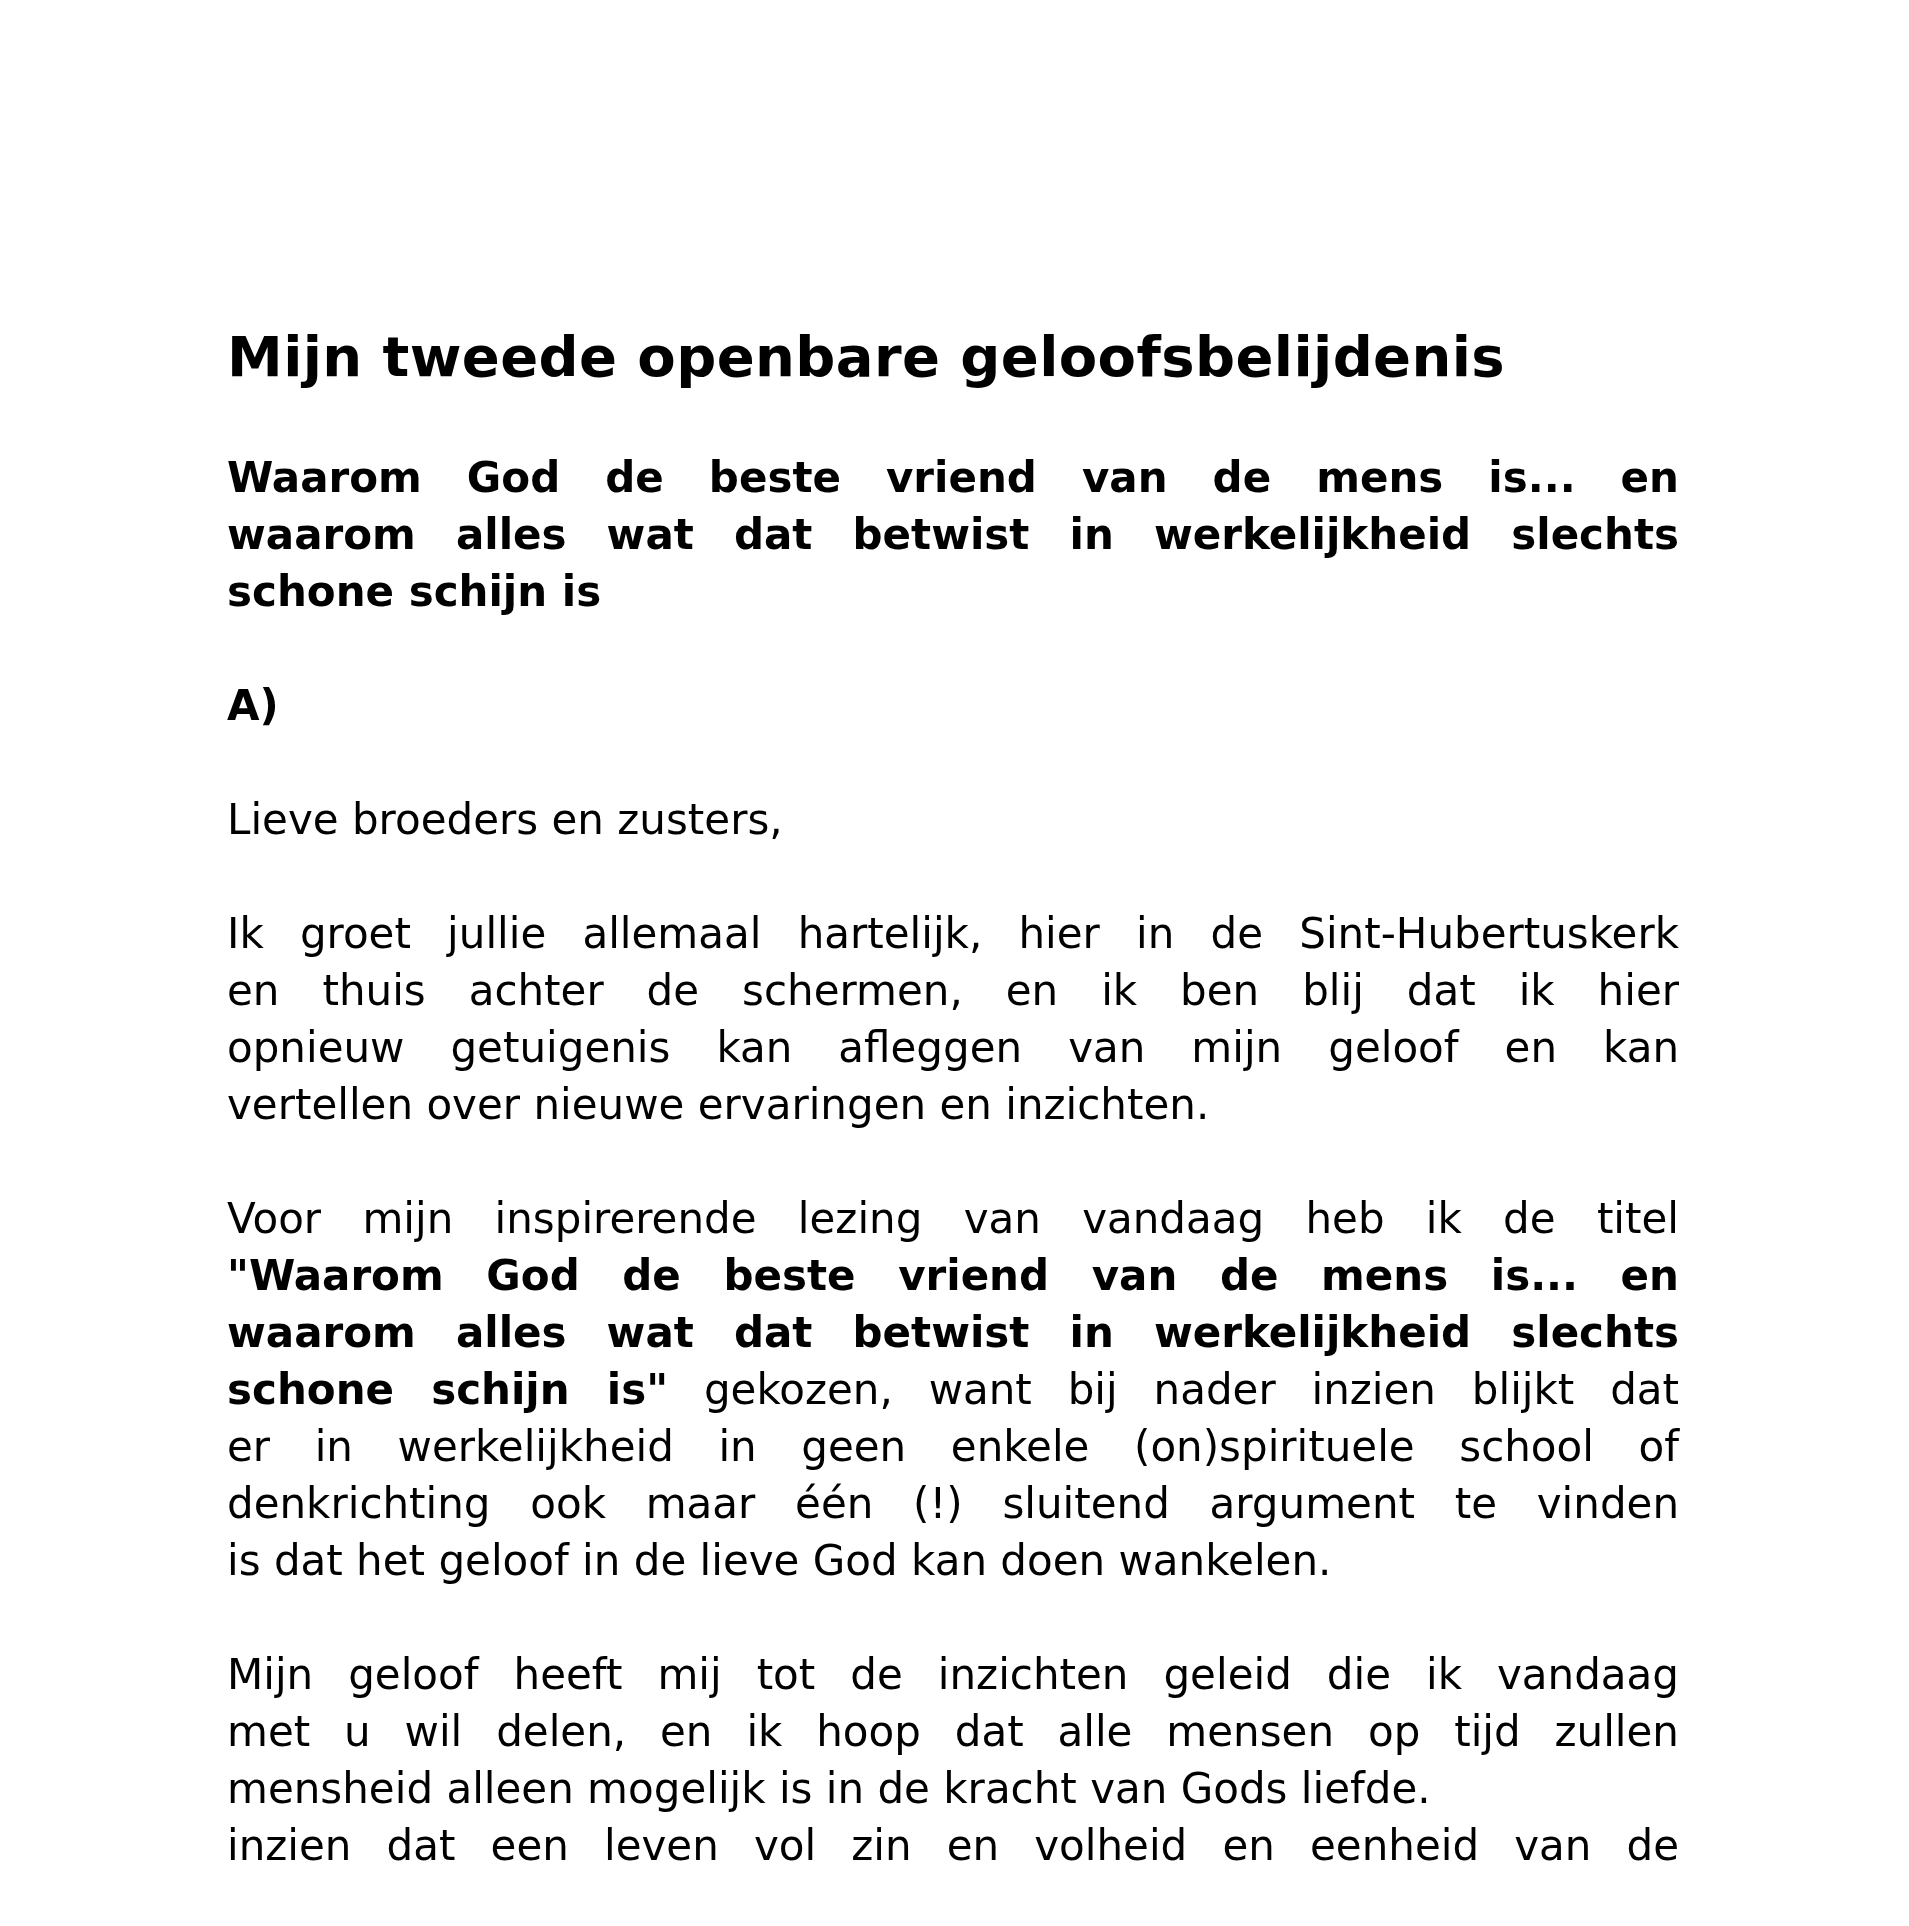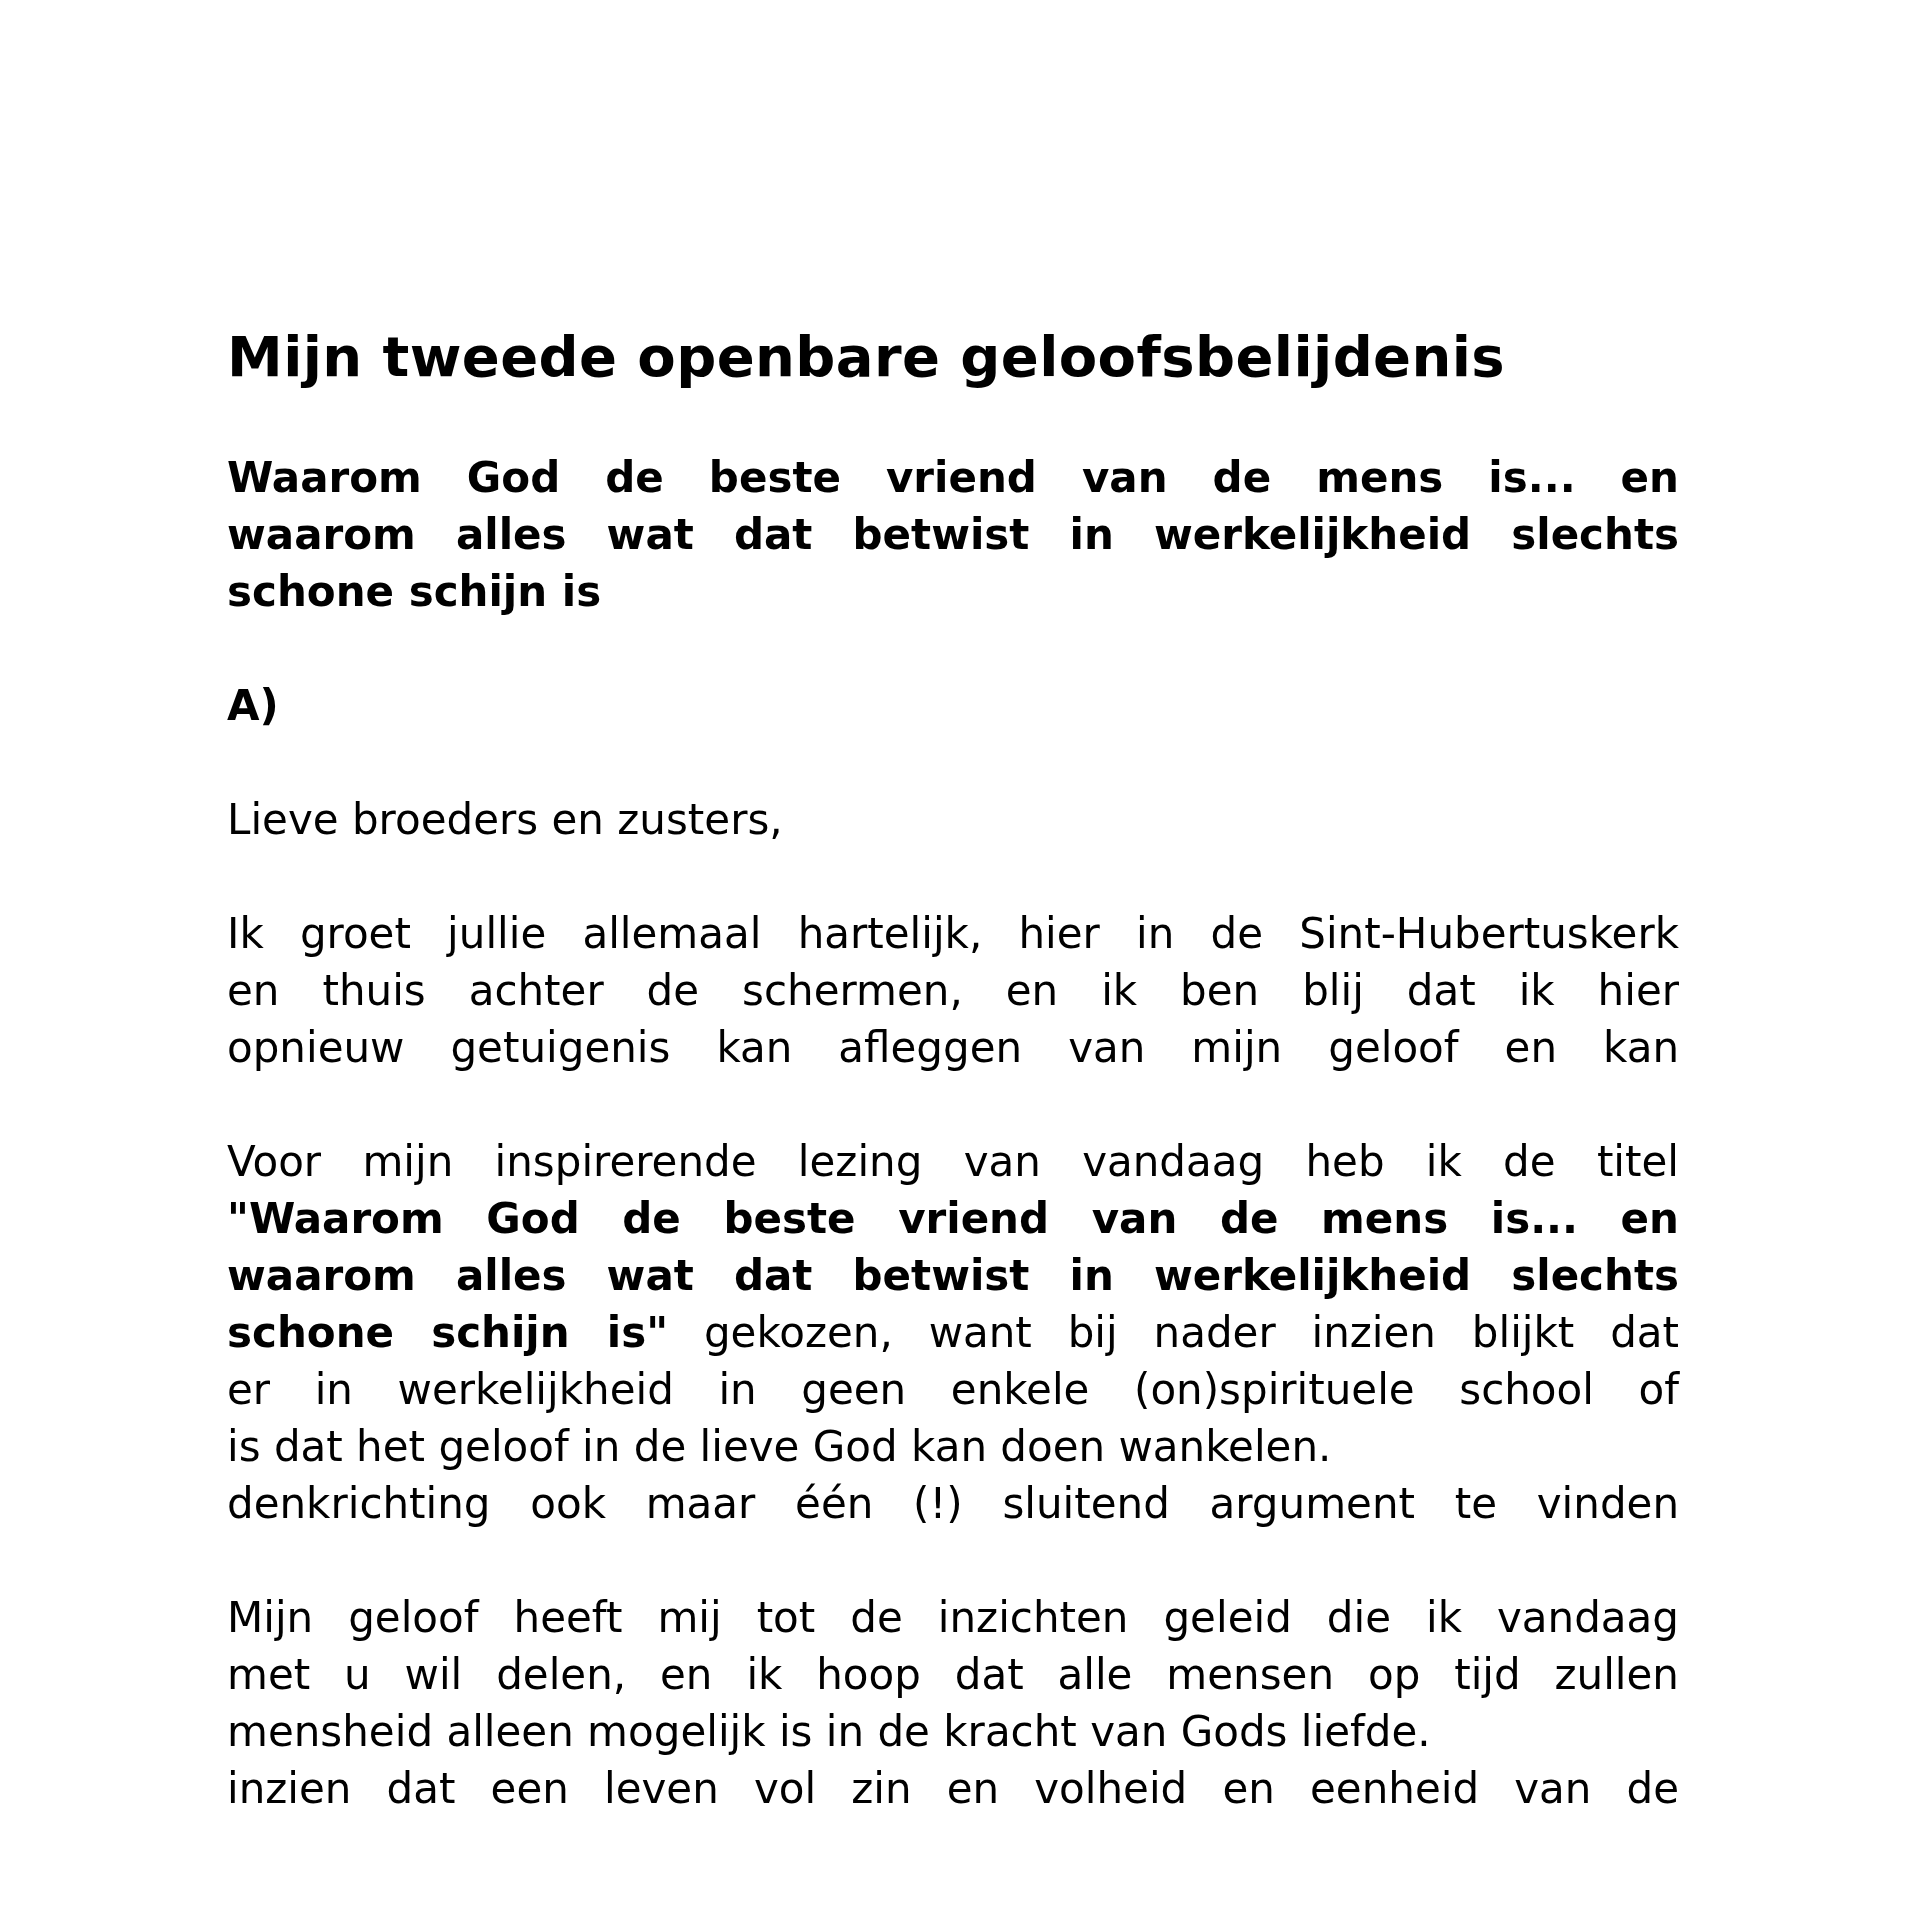--- a/index.html
+++ b/index.html
@@ -67,29 +67,30 @@
         <div class="block heading">
           <div class="line"><span class="seg bold">A)</span></div>
         </div>
         <div class="block paragraph">
           <div class="line"><span class="seg">Lieve broeders en zusters,</span></div>
         </div>
         <div class="block paragraph">
           <div class="line just"><span class="seg">Ik groet jullie allemaal hartelijk, hier in de Sint-Hubertuskerk</span></div>
           <div class="line just"><span class="seg">en thuis achter de schermen, en ik ben blij dat ik hier</span></div>
           <div class="line just"><span class="seg">opnieuw getuigenis kan afleggen van mijn geloof en kan</span></div>
+          <div class="line"><span class="seg">vertellen over nieuwe ervaringen en inzichten.</span></div>
         </div>
         <div class="block paragraph">
           <div class="line just"><span class="seg">Voor mijn inspirerende lezing van vandaag heb ik de titel</span></div>
           <div class="line just"><span class="seg bold">"Waarom God de beste vriend van de mens is... en</span></div>
           <div class="line just"><span class="seg bold">waarom alles wat dat betwist in werkelijkheid slechts</span></div>
           <div class="line just"><span class="seg bold">schone schijn is"</span><span class="seg"> gekozen, want bij nader inzien blijkt dat</span></div>
           <div class="line just"><span class="seg">er in werkelijkheid in geen enkele (on)spirituele school of</span></div>
+          <div class="line just"><span class="seg">denkrichting ook maar één (!) sluitend argument te vinden</span></div>
           <div class="line"><span class="seg">is dat het geloof in de lieve God kan doen wankelen.</span></div>
-          <div class="line just"><span class="seg">denkrichting ook maar één (!) sluitend argument te vinden</span></div>
         </div>
         <div class="block paragraph">
           <div class="line just"><span class="seg">Mijn geloof heeft mij tot de inzichten geleid die ik vandaag</span></div>
           <div class="line just"><span class="seg">met u wil delen, en ik hoop dat alle mensen op tijd zullen</span></div>
           <div class="line"><span class="seg">mensheid alleen mogelijk is in de kracht van Gods liefde.</span></div>
           <div class="line just"><span class="seg">inzien dat een leven vol zin en volheid en eenheid van de</span></div>
         </div>
       </div>
   </div>
 

